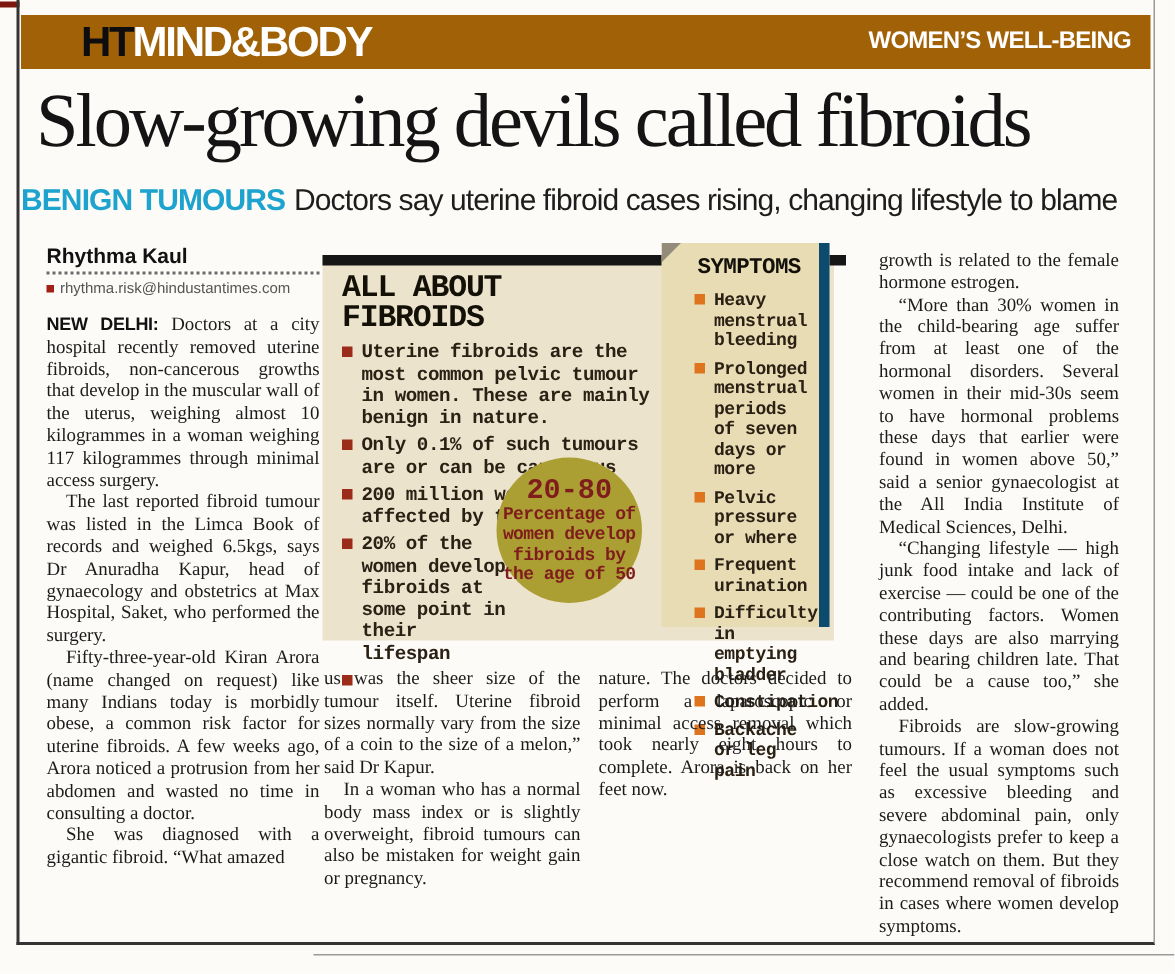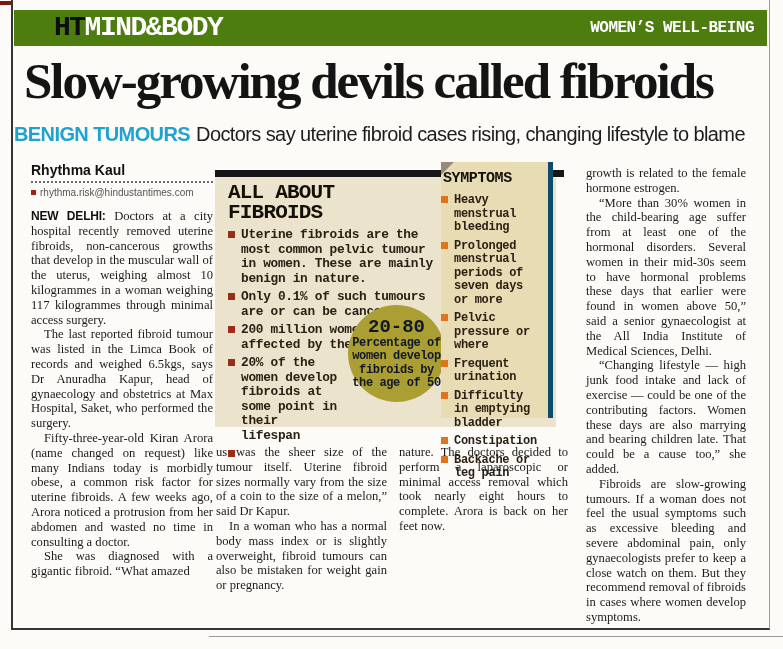--- a/index.html
+++ b/index.html
@@ -5,31 +5,31 @@
   html,body{margin:0;padding:0;}
   body{width:783px;height:649px;background:#ffffff;overflow:hidden;}
   .page{position:relative;width:783px;height:649px;background:#fcfbf8;font-family:"Liberation Sans",sans-serif;}
 
   .corner-mark{position:absolute;left:0;top:1px;width:13px;height:4px;background:#7e180e;}
   .frame{position:absolute;left:11px;top:-3px;width:756px;height:631px;
          border-left:2px solid #343434;border-right:1px solid #9a9a9a;border-bottom:2px solid #343434;}
   .sub-rule{position:absolute;left:209px;top:636px;width:574px;height:1px;background:#9a9a9a;}
 
   
-  .masthead{position:absolute;left:14px;top:10px;width:753px;height:36px;background:#4d7c0f;
+  .masthead{position:absolute;left:14px;top:10px;width:753px;height:36px;background:#a16207;
             display:flex;align-items:center;justify-content:space-between;
-            padding:0 13px 0 40px;box-sizing:border-box;font-family:Liberation Mono, monospace;}
+            padding:0 13px 0 40px;box-sizing:border-box;}
   .brand{font-weight:bold;font-size:28px;line-height:1;letter-spacing:-1.5px;white-space:nowrap;}
   .brand .ht{color:#0d0d10;}
   .brand .rest{color:#ffffff;}
   .section-title{font-weight:bold;font-size:16px;line-height:1;letter-spacing:-0.5px;color:#ffffff;white-space:nowrap;}
 
   
   .headline{position:absolute;left:24px;top:54px;width:742px;margin:0;
-            font-family:"Liberation Serif",serif;font-weight:bold;font-size:51px;line-height:1.08;
+            font-family:"Liberation Serif",serif;font-weight:normal;font-size:51px;line-height:1.08;
             letter-spacing:-2px;color:#141414;white-space:nowrap;}
   .standfirst{position:absolute;left:14px;top:123px;width:745px;font-size:20px;line-height:1.1;
               letter-spacing:-0.6px;color:#1d1d1d;white-space:nowrap;}
   .kicker{color:#1ea3cf;font-weight:bold;margin-right:6px;}
 
   
   .col{position:absolute;}
   .col1{left:31px;top:162px;width:182px;}
   .col2{left:216px;top:445px;width:171px;}
   .col3{left:399px;top:445px;width:169px;}
@@ -49,28 +49,28 @@
   .panel{position:absolute;left:215px;top:170px;width:341px;height:257px;background:#ece3cc;font-family:Liberation Mono, monospace;}
   .panel-bar{position:absolute;left:0;top:0;width:349px;height:7px;background:#161616;}
   .facts{position:absolute;left:13px;top:13px;width:212px;}
   .facts-title{font-weight:bold;font-size:21px;line-height:20px;letter-spacing:-0.8px;color:#131008;margin:0 0 5px 0;}
   .item{display:flex;gap:6px;margin-bottom:4px;font-weight:bold;font-size:12.8px;line-height:14.5px;
         letter-spacing:-0.3px;color:#2a2014;}
   .sq{flex:0 0 7px;width:7px;height:7px;margin-top:3px;background:#9c2c1a;}
   .sq.orange{background:#df741e;}
   .item.narrow{width:110px;}
 
-  .badge{position:absolute;left:133px;top:135px;width:97px;height:97px;border-radius:50%;
-         background:#ab9e33;color:#0f172a;display:flex;flex-direction:column;justify-content:center;
+  .badge{position:absolute;left:116px;top:135px;width:97px;height:97px;border-radius:50%;
+         background:#ab9e33;color:#7f1d1d;display:flex;flex-direction:column;justify-content:center;
          text-align:center;box-sizing:border-box;padding:4px 2px;}
   .badge-value{font-weight:bold;font-size:19px;line-height:20px;}
   .badge-caption{font-weight:bold;font-size:12px;line-height:13.5px;letter-spacing:-0.4px;}
 
   .symptoms{position:absolute;left:226px;top:-8px;width:112px;height:256px;background:#e8dcb4;
-            border-right:5px solid #0c4a6e;padding:8px 5px 8px 0;box-sizing:border-box;}
+            border-right:7px solid #0c4a6e;padding:8px 5px 8px 22px;box-sizing:border-box;}
   .fold{position:absolute;left:0;top:0;width:13px;height:13px;background:#948b7a;
         clip-path:polygon(0 0,100% 0,0 100%);}
   .symptoms-title{font-weight:bold;font-size:15px;letter-spacing:-0.4px;color:#13100a;margin:0 0 7px 2px;}
   .symptoms .item{font-size:12px;line-height:13.5px;margin-bottom:5px;}
   .symptoms .sq{margin-top:2px;}
 </style>
 </head>
 <body>
 
 <div class="page">

